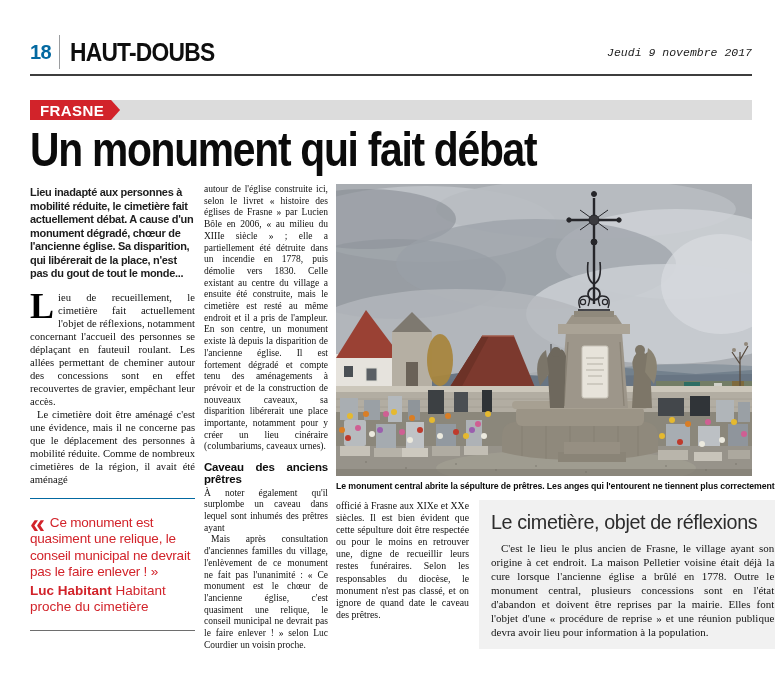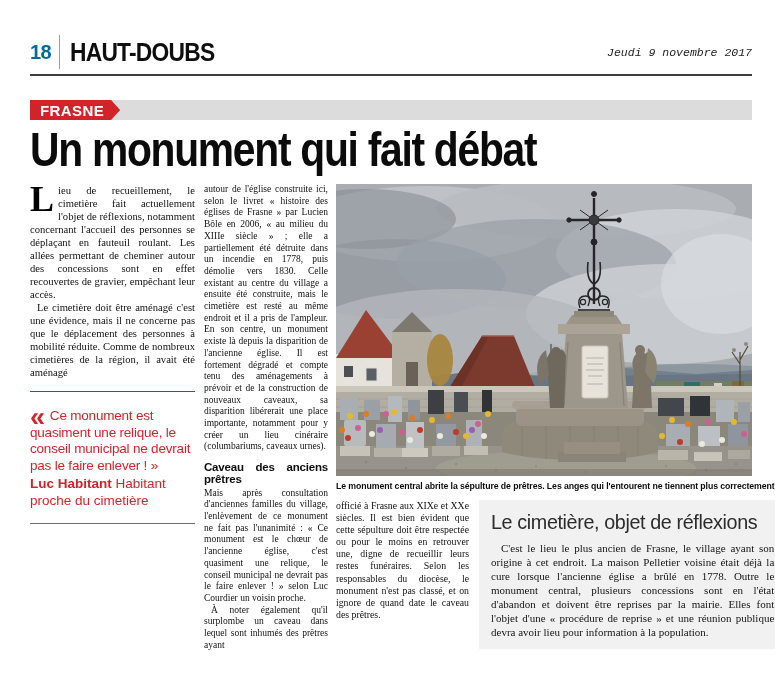--- a/index.html
+++ b/index.html
@@ -107,36 +107,37 @@
 
   <div class="kicker-strip">
     <span class="kicker-tag">FRASNE</span>
   </div>
 
   <h1 class="headline">Un monument qui fait débat</h1>
 
   <div class="main">
 
     <div class="col1">
+      <div class="intro">Lieu inadapté aux personnes à mobilité réduite, le cimetière fait actuellement débat. A cause d'un monument dégradé, chœur de l'ancienne église. Sa disparition, qui libérerait de la place, n'est pas du gout de tout le monde...</div>
       <div class="bodytext">
         <p><span class="dropcap">L</span><span>ieu de recueillement, le cimetière fait actuellement l'objet de réflexions, notamment concernant l'accueil des personnes se déplaçant en fauteuil roulant. Les allées permettant de cheminer autour des concessions sont en effet recouvertes de gravier, empêchant leur accès.</span></p>
         <p>Le cimetière doit être aménagé c'est une évidence, mais il ne concerne pas que le déplacement des personnes à mobilité réduite. Comme de nombreux cimetières de la région, il avait été aménagé</p>
       </div>
       <div class="pullquote">
         <div class="pq-text"><span class="pq-mark">«</span><span>Ce monument est quasiment une relique, le conseil municipal ne devrait pas le faire enlever ! »</span></div>
         <div class="pq-byline"><span class="pq-author">Luc Habitant</span> <span>Habitant proche du cimetière</span></div>
       </div>
     </div>
 
     <div class="col2">
       <div class="bodytext">
         <p>autour de l'église construite ici, selon le livret « histoire des églises de Frasne » par Lucien Bôle en 2006, « au milieu du XIIIe siècle » ; elle a partiellement été détruite dans un incendie en 1778, puis démolie vers 1830. Celle existant au centre du village a ensuite été construite, mais le cimetière est resté au même endroit et il a pris de l'ampleur. En son centre, un monument existe là depuis la disparition de l'ancienne église. Il est fortement dégradé et compte tenu des aménagements à prévoir et de la construction de nouveaux caveaux, sa disparition libérerait une place importante, notamment pour y créer un lieu cinéraire (columbariums, caveaux urnes).</p>
         <div class="subhead">Caveau des anciens prêtres</div>
+        <p>À noter également qu'il surplombe un caveau dans lequel sont inhumés des prêtres ayant</p>
         <p>Mais après consultation d'anciennes familles du village, l'enlèvement de ce monument ne fait pas l'unanimité : « Ce monument est le chœur de l'ancienne église, c'est quasiment une relique, le conseil municipal ne devrait pas le faire enlever ! » selon Luc Courdier un voisin proche.</p>
-        <p>À noter également qu'il surplombe un caveau dans lequel sont inhumés des prêtres ayant</p>
       </div>
     </div>
 
     <div class="colR">
       <div class="photo">
         <svg viewBox="0 0 416 292" preserveAspectRatio="none">
 
           <rect x="0" y="0" width="416" height="292" fill="#a9adb2"></rect>
           <ellipse cx="90" cy="40" rx="130" ry="38" fill="#c3c7cc" opacity="0.8"></ellipse>
           <ellipse cx="250" cy="25" rx="150" ry="30" fill="#b8bcc1" opacity="0.9"></ellipse>

